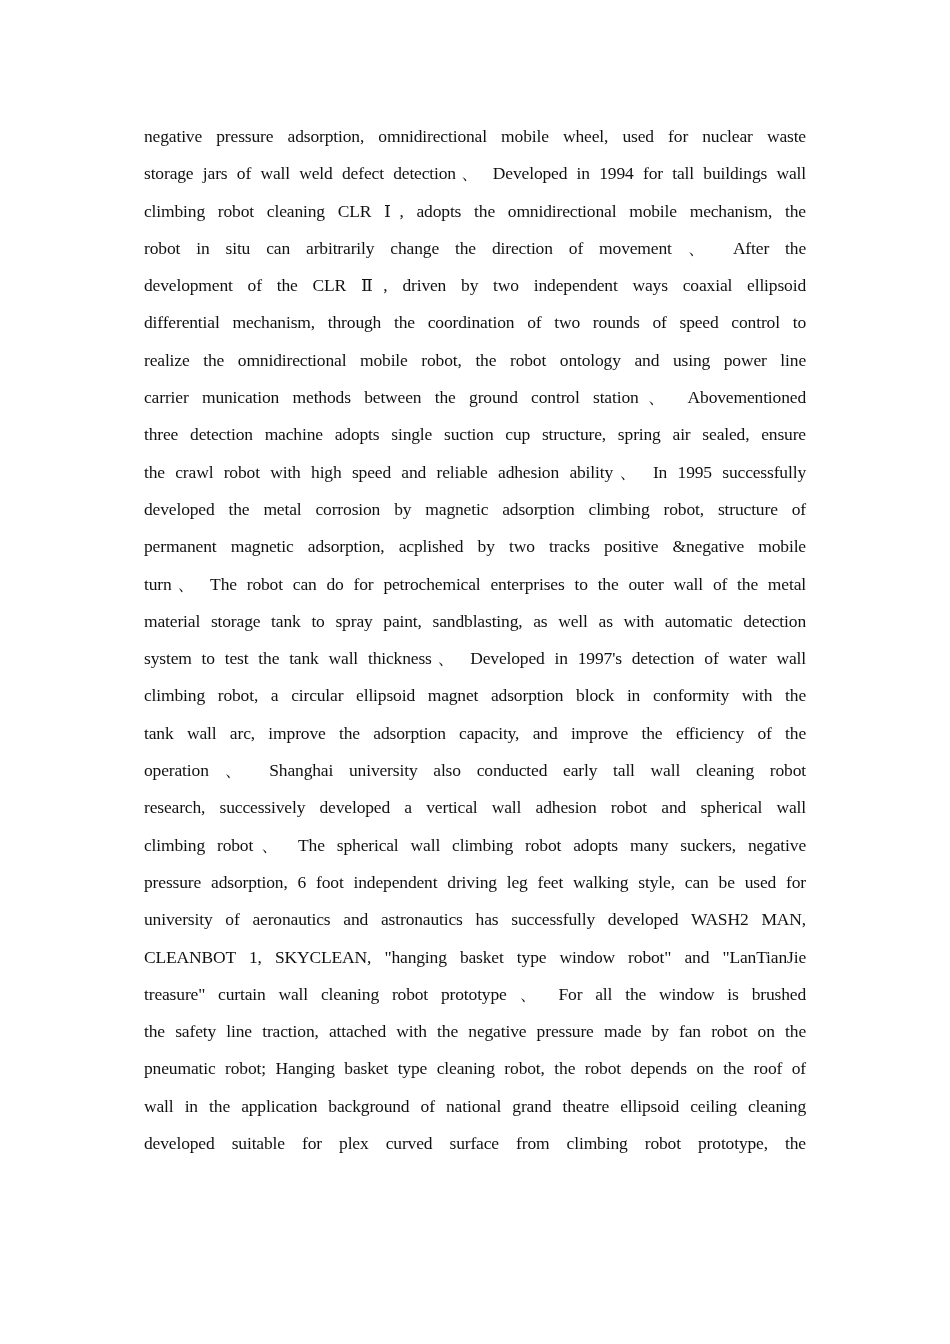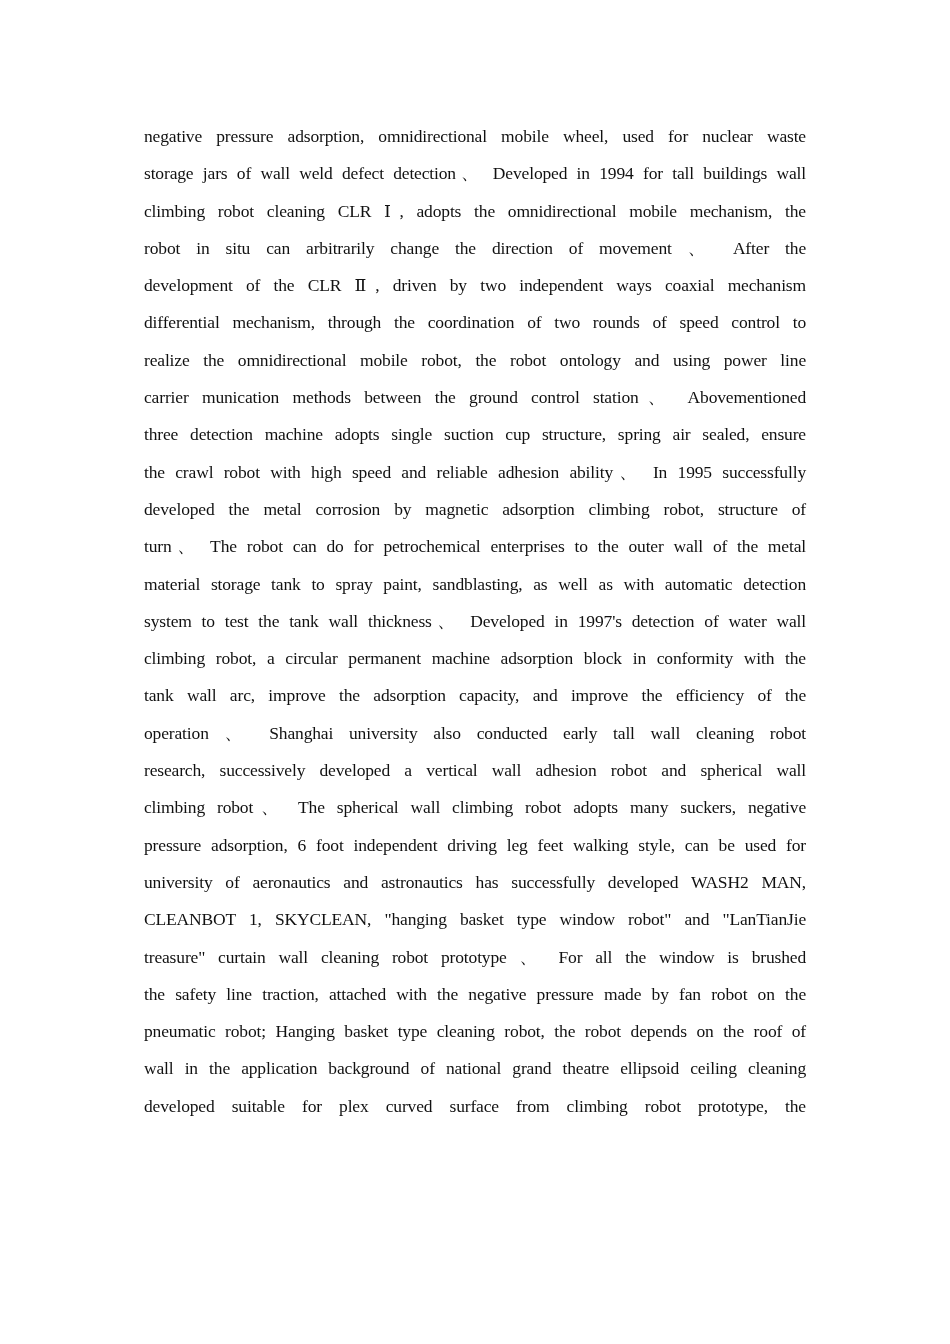--- a/index.html
+++ b/index.html
@@ -43,31 +43,32 @@
   </style>
 </head>
 <body>
 
 <div class="page">
   <div class="text-block">
     <span class="line" style="white-space: normal; display: block; width: 662px;">negative pressure adsorption, omnidirectional mobile wheel, used for nuclear waste</span>
     <span class="line" style="white-space: normal; display: block; width: 662px;">storage jars of wall weld defect detection、 Developed in 1994 for tall buildings wall</span>
     <span class="line" style="white-space: normal; display: block; width: 662px;">climbing robot cleaning CLR Ⅰ, adopts the omnidirectional mobile mechanism, the</span>
     <span class="line" style="white-space: normal; display: block; width: 662px;">robot in situ can arbitrarily change the direction of movement 、 After the</span>
-    <span class="line" style="white-space: normal; display: block; width: 662px;">development of the CLR Ⅱ, driven by two independent ways coaxial mechanism</span>
+    <span class="line" style="white-space: normal; display: block; width: 662px;">development of the CLR Ⅱ, driven by two independent ways coaxial ellipsoid</span>
     <span class="line" style="white-space: normal; display: block; width: 662px;">differential mechanism, through the coordination of two rounds of speed control to</span>
     <span class="line" style="white-space: normal; display: block; width: 662px;">realize the omnidirectional mobile robot, the robot ontology and using power line</span>
     <span class="line" style="white-space: normal; display: block; width: 662px;">carrier munication methods between the ground control station、 Abovementioned</span>
     <span class="line" style="white-space: normal; display: block; width: 662px;">three detection machine adopts single suction cup structure, spring air sealed, ensure</span>
     <span class="line" style="white-space: normal; display: block; width: 662px;">the crawl robot with high speed and reliable adhesion ability、 In 1995 successfully</span>
     <span class="line" style="white-space: normal; display: block; width: 662px;">developed the metal corrosion by magnetic adsorption climbing robot, structure of</span>
+    <span class="line" style="white-space: normal; display: block; width: 662px;">permanent magnetic adsorption, acplished by two tracks positive &amp;negative mobile</span>
     <span class="line" style="white-space: normal; display: block; width: 662px;">turn、 The robot can do for petrochemical enterprises to the outer wall of the metal</span>
     <span class="line" style="white-space: normal; display: block; width: 662px;">material storage tank to spray paint, sandblasting, as well as with automatic detection</span>
     <span class="line" style="white-space: normal; display: block; width: 662px;">system to test the tank wall thickness、 Developed in 1997's detection of water wall</span>
-    <span class="line" style="white-space: normal; display: block; width: 662px;">climbing robot, a circular permanent machine adsorption block in conformity with the</span>
+    <span class="line" style="white-space: normal; display: block; width: 662px;">climbing robot, a circular ellipsoid magnet adsorption block in conformity with the</span>
     <span class="line" style="white-space: normal; display: block; width: 662px;">tank wall arc, improve the adsorption capacity, and improve the efficiency of the</span>
     <span class="line" style="white-space: normal; display: block; width: 662px;">operation 、 Shanghai university also conducted early tall wall cleaning robot</span>
     <span class="line" style="white-space: normal; display: block; width: 662px;">research, successively developed a vertical wall adhesion robot and spherical wall</span>
     <span class="line" style="white-space: normal; display: block; width: 662px;">climbing robot、 The spherical wall climbing robot adopts many suckers, negative</span>
     <span class="line" style="white-space: normal; display: block; width: 662px;">pressure adsorption, 6 foot independent driving leg feet walking style, can be used for</span>
     <span class="line" style="white-space: normal; display: block; width: 662px;">university of aeronautics and astronautics has successfully developed WASH2 MAN,</span>
     <span class="line" style="white-space: normal; display: block; width: 662px;">CLEANBOT 1, SKYCLEAN, "hanging basket type window robot" and "LanTianJie</span>
     <span class="line" style="white-space: normal; display: block; width: 662px;">treasure" curtain wall cleaning robot prototype 、 For all the window is brushed</span>
     <span class="line" style="white-space: normal; display: block; width: 662px;">the safety line traction, attached with the negative pressure made by fan robot on the</span>
     <span class="line" style="white-space: normal; display: block; width: 662px;">pneumatic robot; Hanging basket type cleaning robot, the robot depends on the roof of</span>

